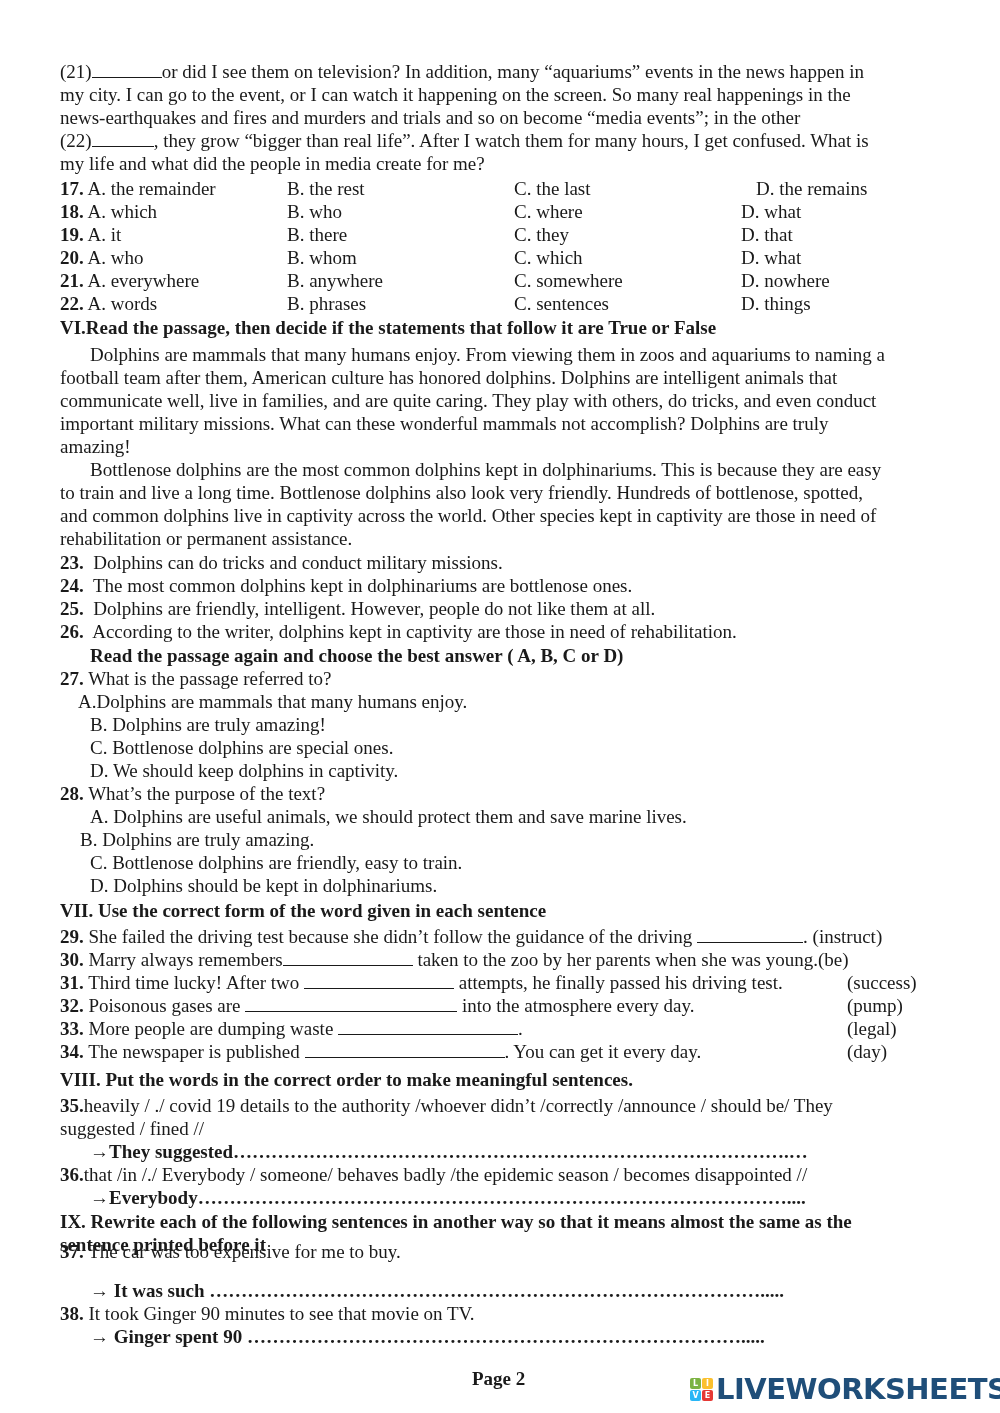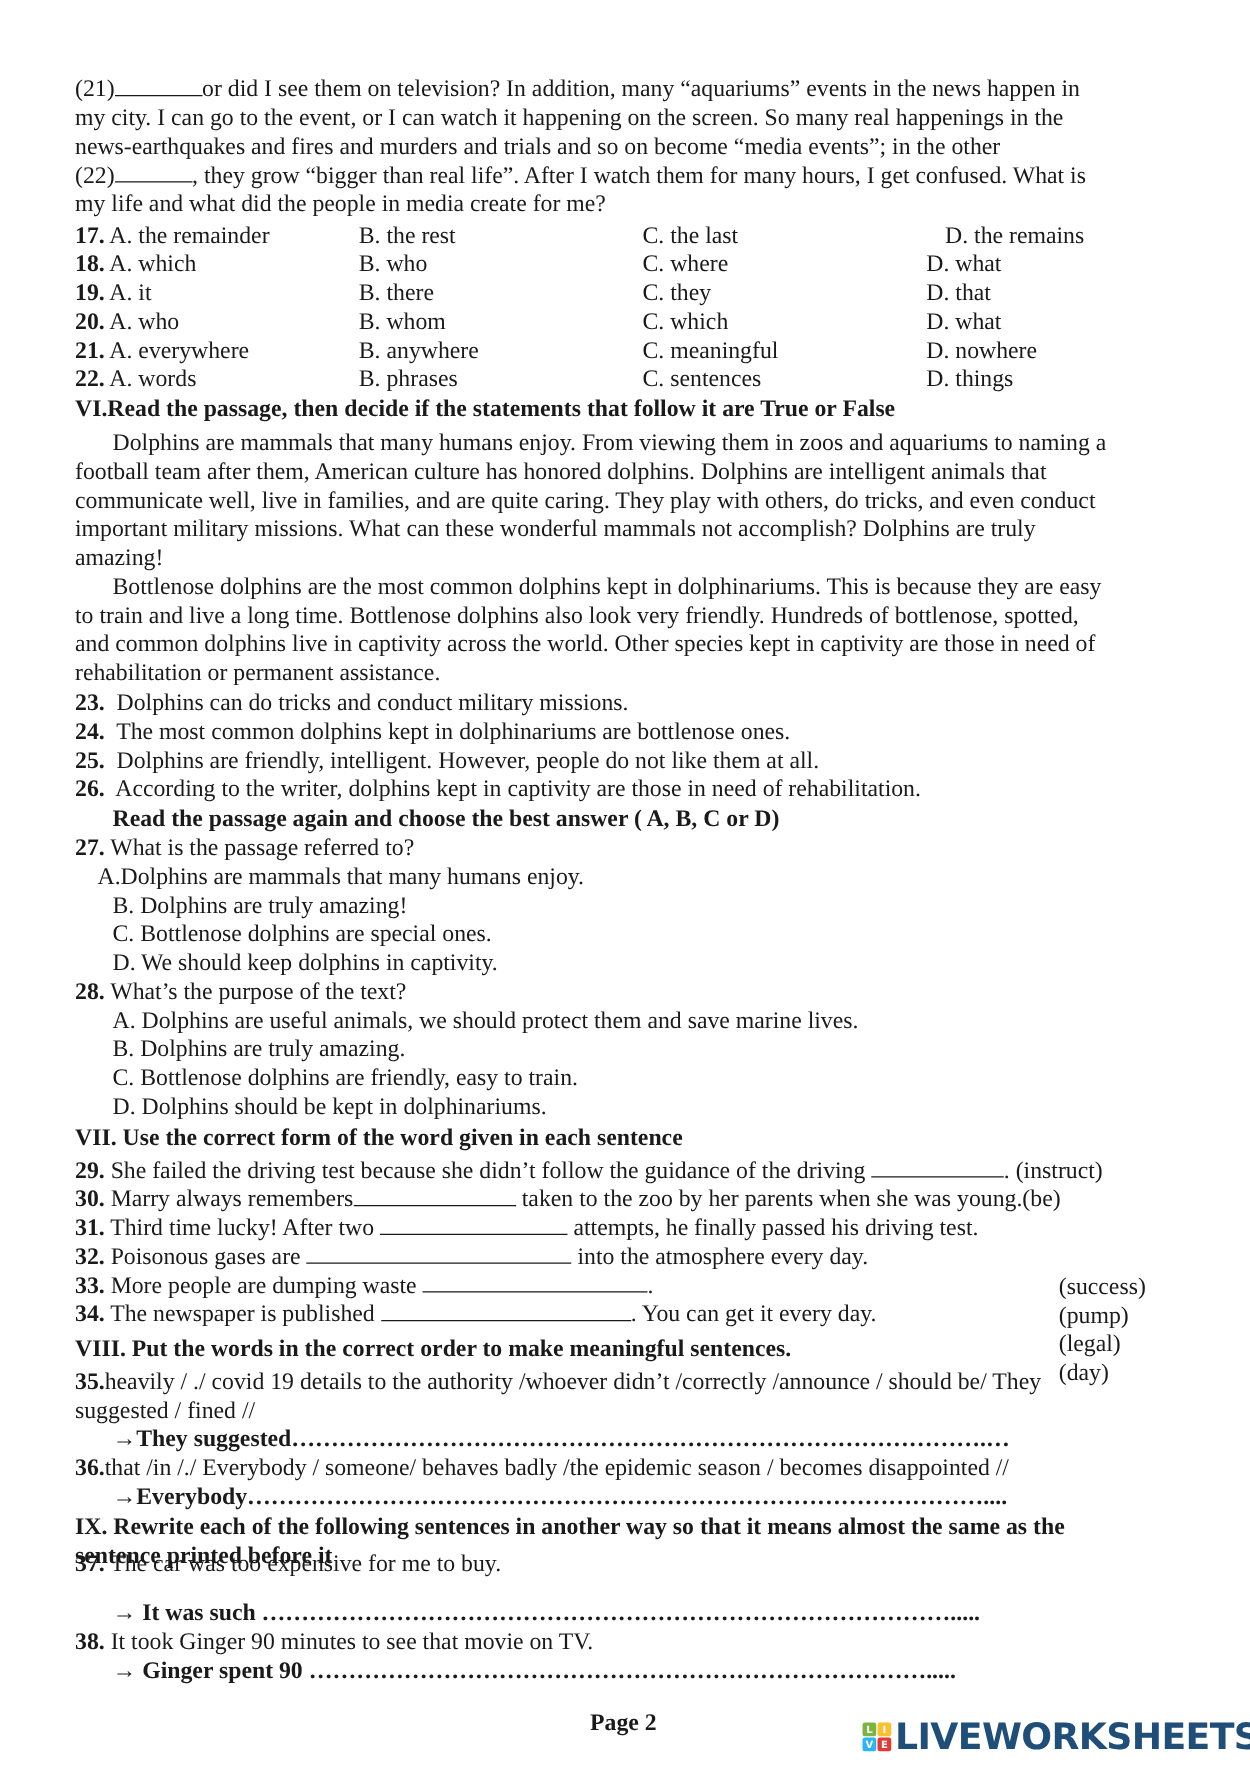--- a/index.html
+++ b/index.html
@@ -7,21 +7,21 @@
       width: 1000px; height: 1413px; position: relative; overflow: hidden;
       font-family: "Liberation Serif", "DejaVu Serif", serif;
       color: #1a1a1a; font-size: 19px;
     }
     .page { position: absolute; left: 60px; top: 60px; width: 880px; }
     .line { position: absolute; left: 0; white-space: nowrap; line-height: 23px; height: 23px; }
     .b { font-weight: bold; }
     .blank { display: inline-block; border-bottom: 1.3px solid #1a1a1a; height: 16px; vertical-align: baseline; }
     .opt-row { position: absolute; left: 0; width: 880px; height: 23px; line-height: 23px; white-space: nowrap; }
     .opt-row span.c { position: absolute; top: 0; }
-    .hint { position: absolute; top: 0; margin-top: 47px; }
+    .hint { position: absolute; top: 0; }
     .footer-page { position: absolute; left: 472px; top: 1368px; font-weight: bold; font-size: 19px; }
     .logo { position: absolute; left: 690px; top: 1372px; display: flex; align-items: center; }
     .logo-grid { display: grid; grid-template-columns: 11px 11px; grid-template-rows: 11px 11px; gap: 1px; margin-right: 3px; }
     .logo-grid span { font-family: "DejaVu Sans", sans-serif; font-size: 8px; font-weight: bold; color: #fff; text-align: center; line-height: 11px; border-radius: 2px; }
     .logo-text { font-family: "DejaVu Sans", sans-serif; font-weight: bold; font-size: 29px; color: #1f4e79; letter-spacing: -0.5px; }
   </style>
 </head>
 <body>
 
 <div class="page">
@@ -59,21 +59,21 @@
     </div>
     <div class="opt-row" style="top:186px">
       <span class="c" style="left:0"><b>20.</b> <span>A. who</span></span>
       <span class="c" style="left:227px">B. whom</span>
       <span class="c" style="left:454px">C. which</span>
       <span class="c" style="left:681px">D. what</span>
     </div>
     <div class="opt-row" style="top:209px">
       <span class="c" style="left:0"><b>21.</b> <span>A. everywhere</span></span>
       <span class="c" style="left:227px">B. anywhere</span>
-      <span class="c" style="left:454px">C. meaningful</span>
+      <span class="c" style="left:454px">C. somewhere</span>
       <span class="c" style="left:681px">D. nowhere</span>
     </div>
     <div class="opt-row" style="top:232px">
       <span class="c" style="left:0"><b>22.</b> <span>A. words</span></span>
       <span class="c" style="left:227px">B. phrases</span>
       <span class="c" style="left:454px">C. sentences</span>
       <span class="c" style="left:681px">D. things</span>
     </div>
   </div>
 
@@ -102,21 +102,21 @@
   <div>
     <div class="line" style="top:607px"><b>27.</b> <span>What is the passage referred to?</span></div>
     <div class="line" style="top:630px; left:18px">A.Dolphins are mammals that many humans enjoy.</div>
     <div class="line" style="top:653px; left:30px">B. Dolphins are truly amazing!</div>
     <div class="line" style="top:676px; left:30px">C. Bottlenose dolphins are special ones.</div>
     <div class="line" style="top:699px; left:30px">D. We should keep dolphins in captivity.</div>
   </div>
   <div>
     <div class="line" style="top:722px"><b>28.</b> <span>What’s the purpose of the text?</span></div>
     <div class="line" style="top:745px; left:30px">A. Dolphins are useful animals, we should protect them and save marine lives.</div>
-    <div class="line" style="top:768px; left:30px">B. Dolphins are truly amazing.</div>
+    <div class="line" style="top:768px; left:20px">B. Dolphins are truly amazing.</div>
     <div class="line" style="top:791px; left:30px">C. Bottlenose dolphins are friendly, easy to train.</div>
     <div class="line" style="top:814px; left:30px">D. Dolphins should be kept in dolphinariums.</div>
   </div>
 
   <div class="line b" style="top:839px">VII. Use the correct form of the word given in each sentence</div>
   <div>
     <div class="line" style="top:865px; width:880px">
       <b>29.</b> <span>She failed the driving test because she didn’t follow the guidance of the driving </span><span class="blank" style="width:106px"></span><span>. </span><span>(instruct)</span>
     </div>
     <div class="line" style="top:888px">

